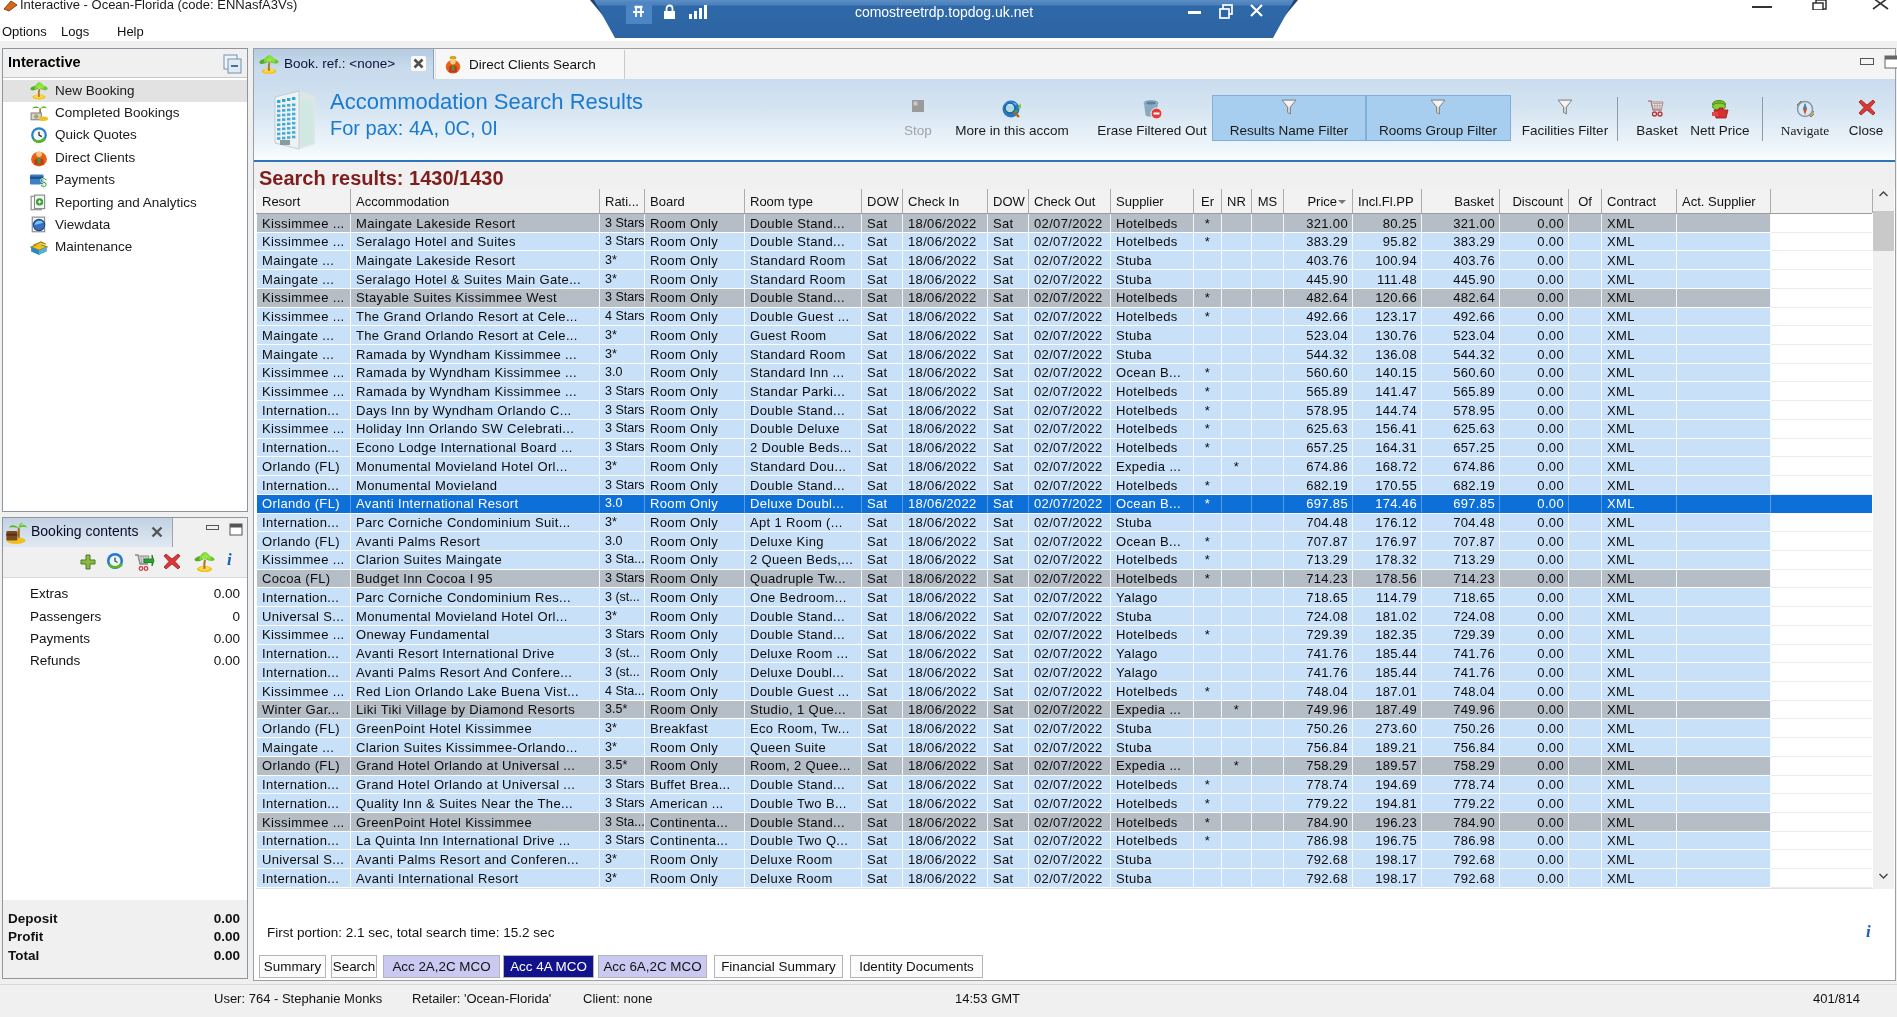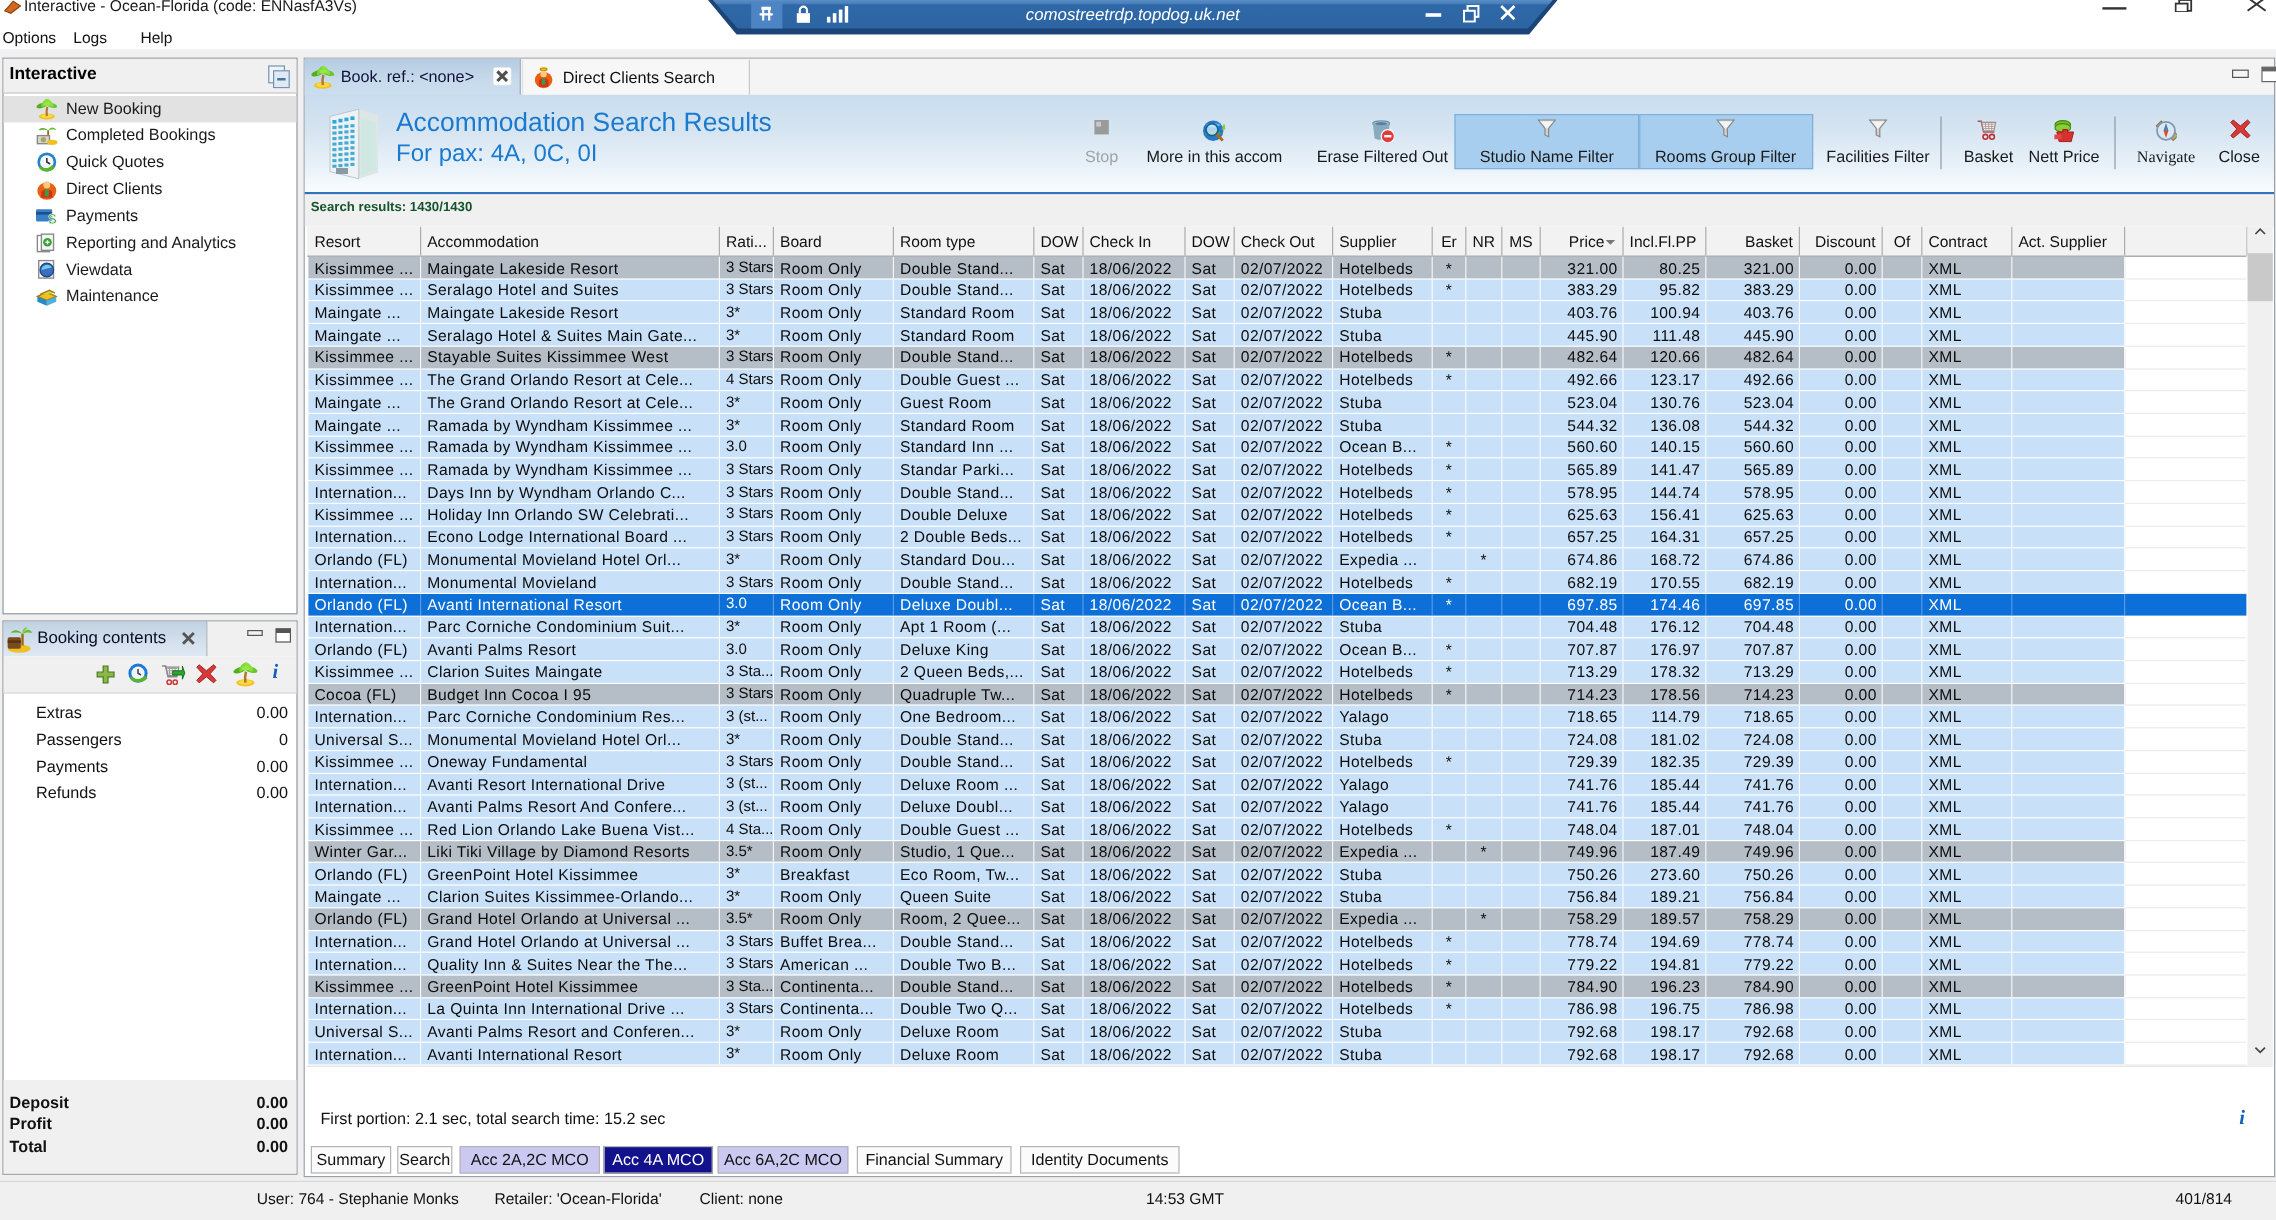--- a/index.html
+++ b/index.html
@@ -5,23 +5,23 @@
 html,body { width:1897px; height:1017px; overflow:hidden; background:#f0f0f0;
   font-family:"Liberation Sans", sans-serif; }
 .abs { position:absolute; }
 body { position:relative; }
 #titlebar { left:0; top:0; width:1897px; height:41px; background:#ffffff; }
 #titletxt { left:20px; top:-3px; font-size:13px; color:#1a1a1a; }
 #menubar  { left:0; top:21px; height:22px; font-size:13px; color:#111; }
 .menuitem { position:absolute; top:3px; }
 #rdpedge { left:590px; top:0; width:708px; height:29px; background:#1b4477;
   clip-path:polygon(0 0, 708px 0, 684px 100%, 24px 100%); }
-#rdpbar { left:594px; top:0; width:700px; height:24px;
+#rdpbar { left:594px; top:0; width:700px; height:38px;
   background:linear-gradient(180deg,#5b8ec5 0%,#4a80bb 12%,#2f68a8 17%,#2d65a3 100%);
-  clip-path:polygon(0 0, 700px 0, 679px 100%, 21px 100%);font-style:italic; }
+  clip-path:polygon(0 0, 700px 0, 679px 100%, 21px 100%); }
 .rdpico { position:absolute; color:#fff; }
 #rdptext { position:absolute; left:0; right:0; top:4px; text-align:center; color:#ffffff; font-size:14px;}
 #treepanel { left:2px; top:48px; width:246px; height:464px; background:#fff; border:1px solid #8e959e; }
 #treehdr { left:0px; top:0px; width:244px; height:29px; background:#f0f0f0; border-bottom:1px solid #c8c8c8;}
 #treehdr b { position:absolute; left:5px; top:5px; font-size:14.5px; color:#000; }
 .treeitem { position:absolute; left:0; width:244px; height:22.4px; font-size:13.5px; color:#1a1a1a; }
 .treeitem .ico { position:absolute; left:27px; top:2px; width:18px; height:18px; }
 .treeitem .lbl { position:absolute; left:52px; top:3px; }
 #bookpanel { left:2px; top:517px; width:246px; height:462px; background:#fff; border:1px solid #8e959e; }
 #booktab { position:absolute; left:0; top:0; width:170px; height:29px;
@@ -37,21 +37,21 @@
 #tabstrip { position:absolute; left:0; top:0; width:1641px; height:30px; background:#f4f4f4; }
 #tab1 { position:absolute; left:0; top:0; width:180px; height:31px;
   background:linear-gradient(180deg,#b5cbe1 0%,#c8dbec 60%,#cbddee 100%);
   border-right:1px solid #8ca4bc; font-size:13.5px; color:#10103c; }
 #tab2 { position:absolute; left:181px; top:1px; width:190px; height:29px; background:#f7f7f7;
   border-right:1px solid #c9c9c9; border-left:1px solid #e2e2e2; font-size:13.5px; color:#111; }
 #hdrband { position:absolute; left:0; top:30px; width:1641px; height:81px;
   background:linear-gradient(180deg,#c9dcee 0%,#d5e4f1 35%,#e9f2f9 75%,#f9fcfe 100%); }
 #blueline { position:absolute; left:0; top:111px; width:1641px; height:2px; background:#2f73b8; }
 #srstrip { position:absolute; left:0; top:113px; width:1641px; height:27px; background:#f0f0f0; }
-#srstrip b { position:absolute; left:5px; top:5px; font-size:11px; color:#14532d; }
+#srstrip b { position:absolute; left:5px; top:5px; font-size:20px; color:#7f1d1d; }
 .ttl1 { position:absolute; left:76px; top:10px; font-size:22px; color:#1a7ad0;text-align:right; }
 .ttl2 { position:absolute; left:76px; top:38px; font-size:20px; color:#1a7ad0; }
 .tbico { position:absolute; top:20px; width:20px; height:20px; }
 .tblbl { position:absolute; top:44px; font-size:13.5px; color:#1a1a1a; white-space:nowrap; transform:translateX(-50%); }
 .tbbtn { position:absolute; top:16px; height:46px; background:#a8ceef; border:1px solid #7fafdb; }
 .tbsep { position:absolute; top:18px; height:44px; width:1px; background:#8f9aa5; }
 #tbl { position:absolute; left:2px; top:140px; width:1638px; height:700px; background:#fff; border-bottom:1px solid #e2e2e2; }
 #thead { position:absolute; left:0; top:0; width:1616px; height:25px; background:#f2f2f2; border-bottom:1px solid #9d9d9d; }
 .hc { position:absolute; top:0; height:24px; font-size:13px; color:#111; border-right:1px solid #acacac; }
 .hc span { position:absolute; left:5px; top:4.5px; white-space:nowrap; }
@@ -412,21 +412,21 @@
         <path d="M2 4 L3.5 16 C3.5 18 14.5 18 14.5 16 L16 4 Z" fill="#88aabe"></path>
         <ellipse cx="9" cy="4" rx="5" ry="1.4" fill="#5880a0"></ellipse>
         <circle cx="14.5" cy="14.5" r="5.5" fill="#e03c3c" stroke="#fff" stroke-width="1"></circle>
         <rect x="11.5" y="13.5" width="6" height="2" fill="#fff"></rect>
       </svg>
 <div class="tblbl" style="left:898px;">Erase Filtered Out</div>
 <svg class="tbico" style="left:1027px" width="16" height="18">
         <path d="M1 1 L15 1 L9.5 8 L9.5 15 L6.5 13.5 L6.5 8 Z" fill="#d0d0d0" stroke="#888" stroke-width="1"></path>
         <path d="M2.5 2 L13.5 2 L8 8.5" fill="#f4f4f4"></path>
       </svg>
-<div class="tblbl" style="left:1035px;">Studio Name Filter</div>
+<div class="tblbl" style="left:1035px;">Results Name Filter</div>
 <svg class="tbico" style="left:1176px" width="16" height="18">
         <path d="M1 1 L15 1 L9.5 8 L9.5 15 L6.5 13.5 L6.5 8 Z" fill="#d0d0d0" stroke="#888" stroke-width="1"></path>
         <path d="M2.5 2 L13.5 2 L8 8.5" fill="#f4f4f4"></path>
       </svg>
 <div class="tblbl" style="left:1184px;">Rooms Group Filter</div>
 <svg class="tbico" style="left:1303px" width="16" height="18">
         <path d="M1 1 L15 1 L9.5 8 L9.5 15 L6.5 13.5 L6.5 8 Z" fill="#d0d0d0" stroke="#888" stroke-width="1"></path>
         <path d="M2.5 2 L13.5 2 L8 8.5" fill="#f4f4f4"></path>
       </svg>
 <div class="tblbl" style="left:1311px;">Facilities Filter</div>

